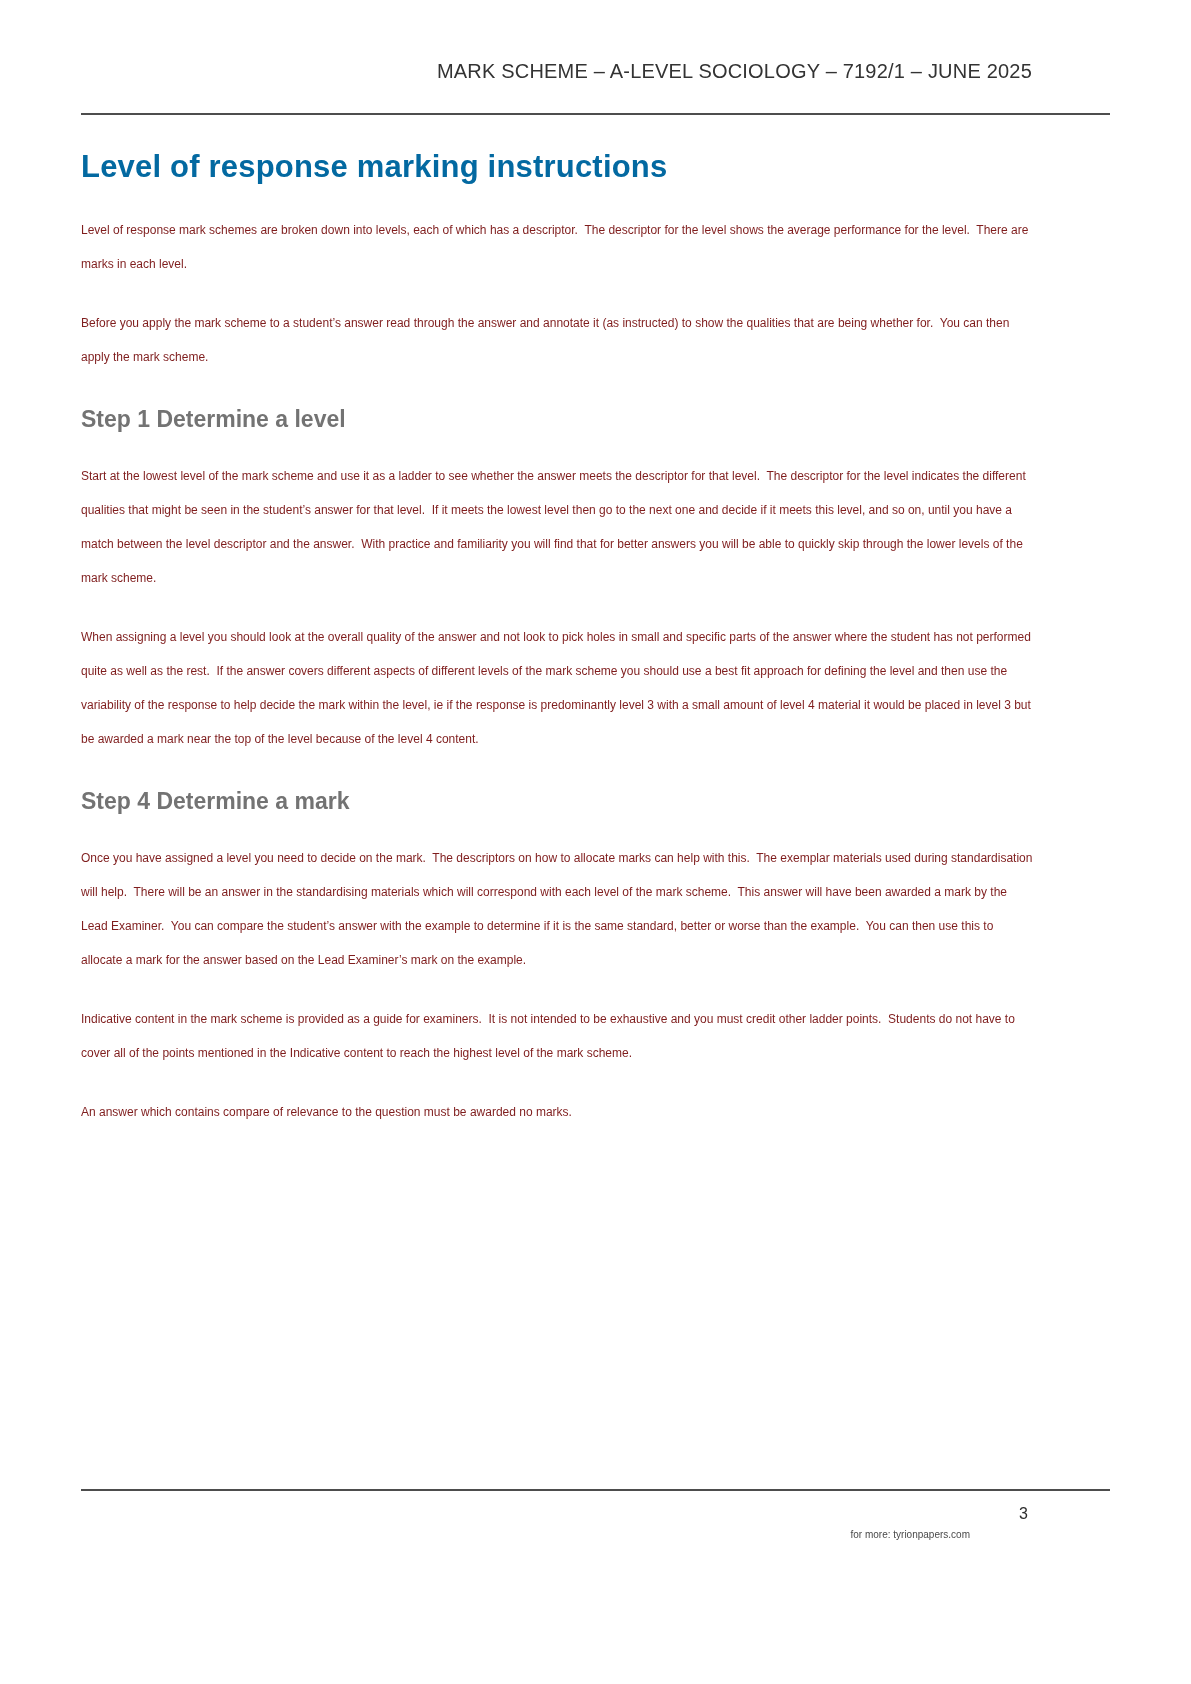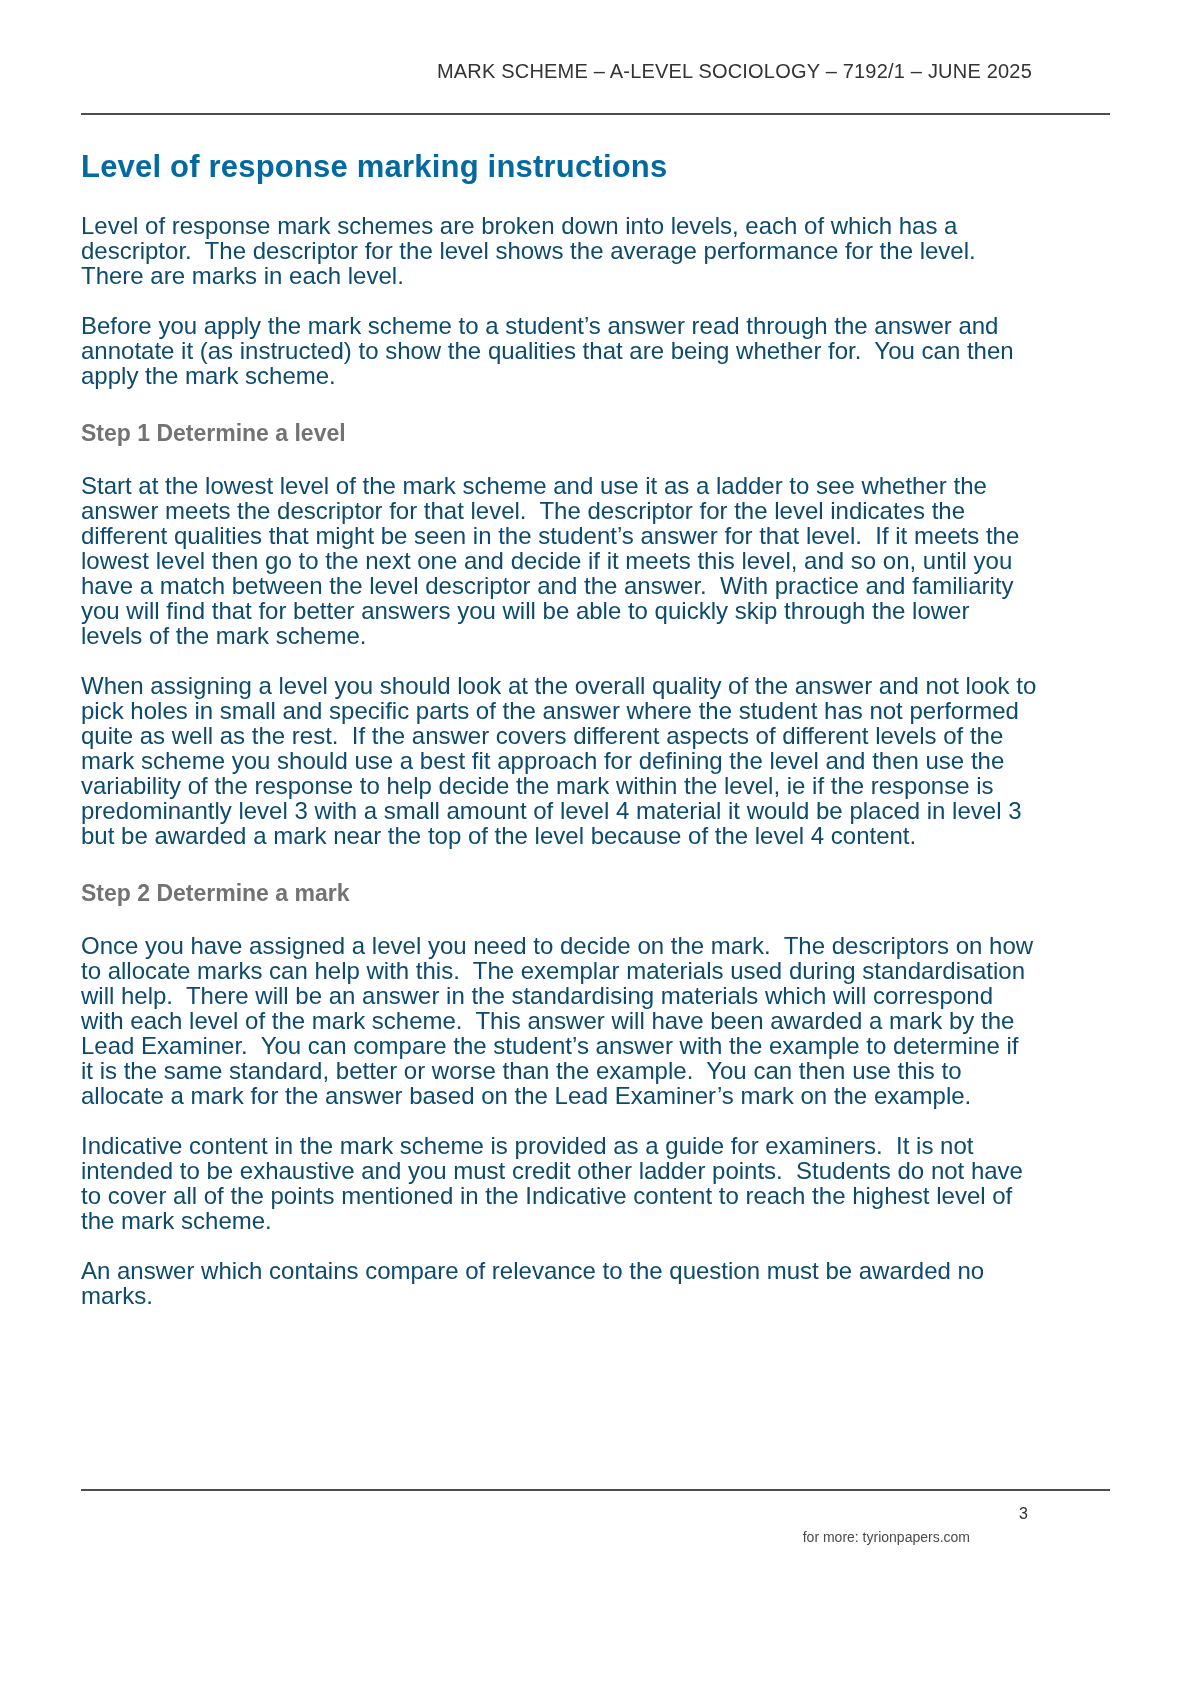--- a/index.html
+++ b/index.html
@@ -39,46 +39,46 @@
     letter-spacing: 0.2px;
     margin: 34px 0 28px 0;
   }
   .section-heading {
     font-size: 23px;
     font-weight: 700;
     color: #737373;
     margin: 32px 0 26px 0;
   }
   p.body-para {
-    font-size: 24px;
-    line-height: 25px;
+    font-size: 12px;
+    line-height: 34px;
     max-width: 956px;
     margin: 0 0 25px 0;
     white-space: pre-wrap;
-    color: #0c4a6e;
+    color: #7f1d1d;
   }
   .footer {
     position: absolute;
     left: 81px;
     right: 81px;
     top: 1489px;
   }
   .footer-rule { border-top-width: 2px; }
   .page-number {
     position: absolute;
     right: 82px;
     top: 16px;
     font-size: 16px;
     color: #2c2c2c;
   }
   .watermark {
     position: absolute;
     right: 140px;
     top: 40px;
-    font-size: 14px;
+    font-size: 10px;
     color: #4a4a4a;
   }
 </style>
 </head>
 <body>
 
 <div class="page">
 
   <div class="running-header">MARK SCHEME – A-LEVEL SOCIOLOGY – 7192/1 – JUNE 2025</div>
 
@@ -89,21 +89,21 @@
   <p class="body-para">Level of response mark schemes are broken down into levels, each of which has a descriptor.  The descriptor for the level shows the average performance for the level.  There are marks in each level.</p>
 
   <p class="body-para">Before you apply the mark scheme to a student’s answer read through the answer and annotate it (as instructed) to show the qualities that are being whether for.  You can then apply the mark scheme.</p>
 
   <h2 class="section-heading">Step 1 Determine a level</h2>
 
   <p class="body-para">Start at the lowest level of the mark scheme and use it as a ladder to see whether the answer meets the descriptor for that level.  The descriptor for the level indicates the different qualities that might be seen in the student’s answer for that level.  If it meets the lowest level then go to the next one and decide if it meets this level, and so on, until you have a match between the level descriptor and the answer.  With practice and familiarity you will find that for better answers you will be able to quickly skip through the lower levels of the mark scheme.</p>
 
   <p class="body-para">When assigning a level you should look at the overall quality of the answer and not look to pick holes in small and specific parts of the answer where the student has not performed quite as well as the rest.  If the answer covers different aspects of different levels of the mark scheme you should use a best fit approach for defining the level and then use the variability of the response to help decide the mark within the level, ie if the response is predominantly level 3 with a small amount of level 4 material it would be placed in level 3 but be awarded a mark near the top of the level because of the level 4 content.</p>
 
-  <h2 class="section-heading">Step 2 Determine a mark</h2>
+  <h2 class="section-heading">Step 4 Determine a mark</h2>
 
   <p class="body-para">Once you have assigned a level you need to decide on the mark.  The descriptors on how to allocate marks can help with this.  The exemplar materials used during standardisation will help.  There will be an answer in the standardising materials which will correspond with each level of the mark scheme.  This answer will have been awarded a mark by the Lead Examiner.  You can compare the student’s answer with the example to determine if it is the same standard, better or worse than the example.  You can then use this to allocate a mark for the answer based on the Lead Examiner’s mark on the example.</p>
 
 
   <p class="body-para">Indicative content in the mark scheme is provided as a guide for examiners.  It is not intended to be exhaustive and you must credit other ladder points.  Students do not have to cover all of the points mentioned in the Indicative content to reach the highest level of the mark scheme.</p>
 
   <p class="body-para">An answer which contains compare of relevance to the question must be awarded no marks.</p>
 
 </div>
 

